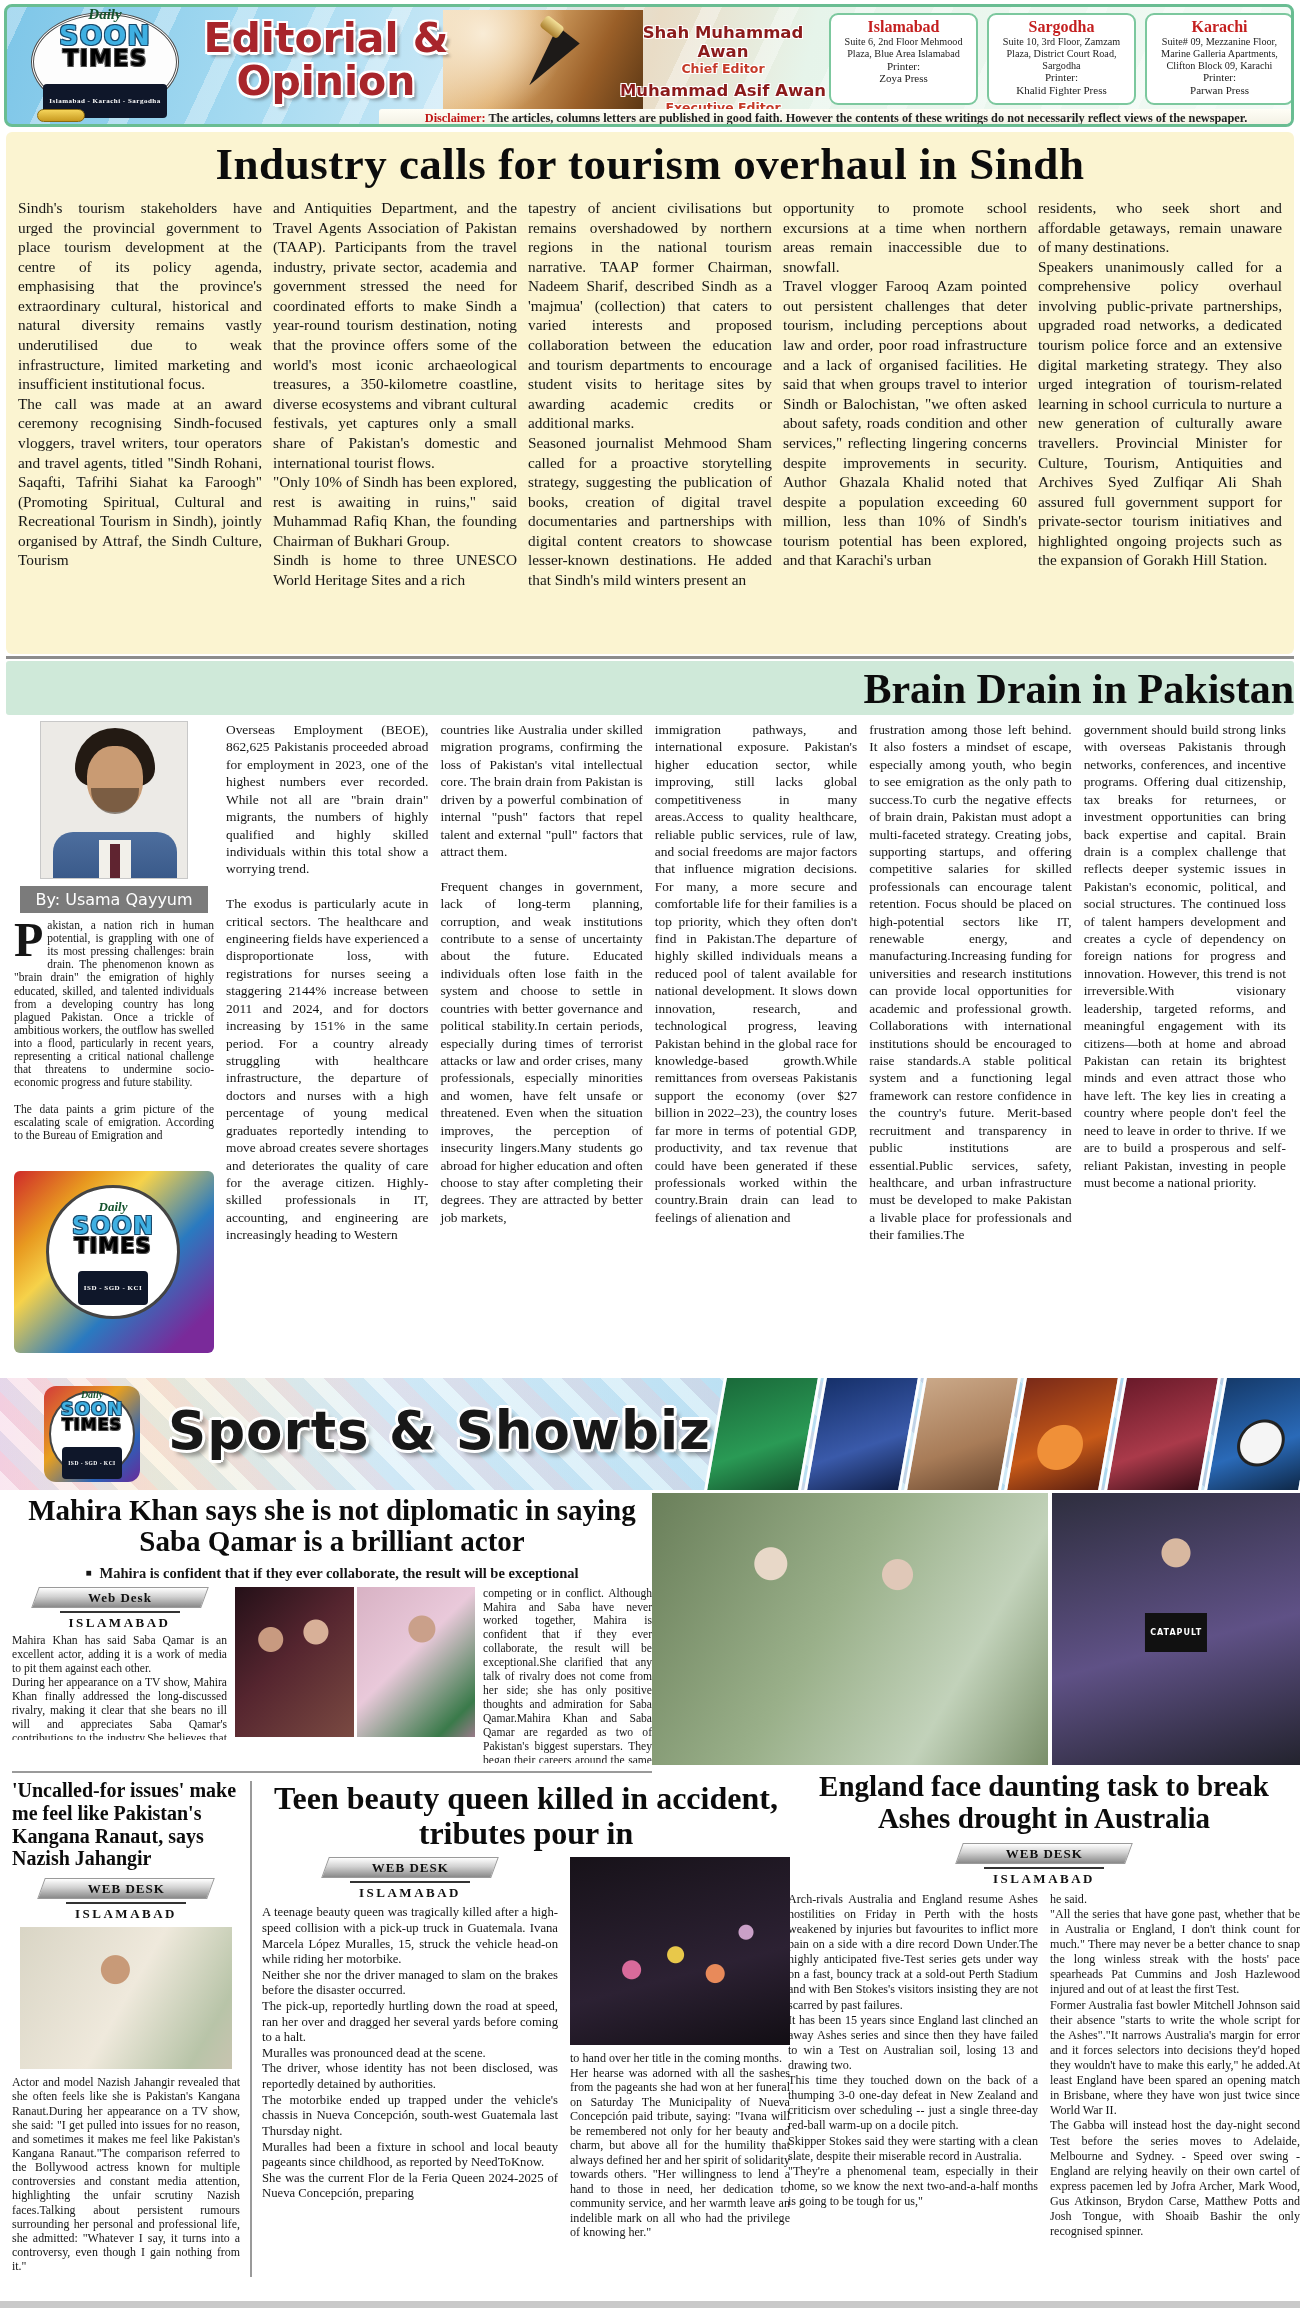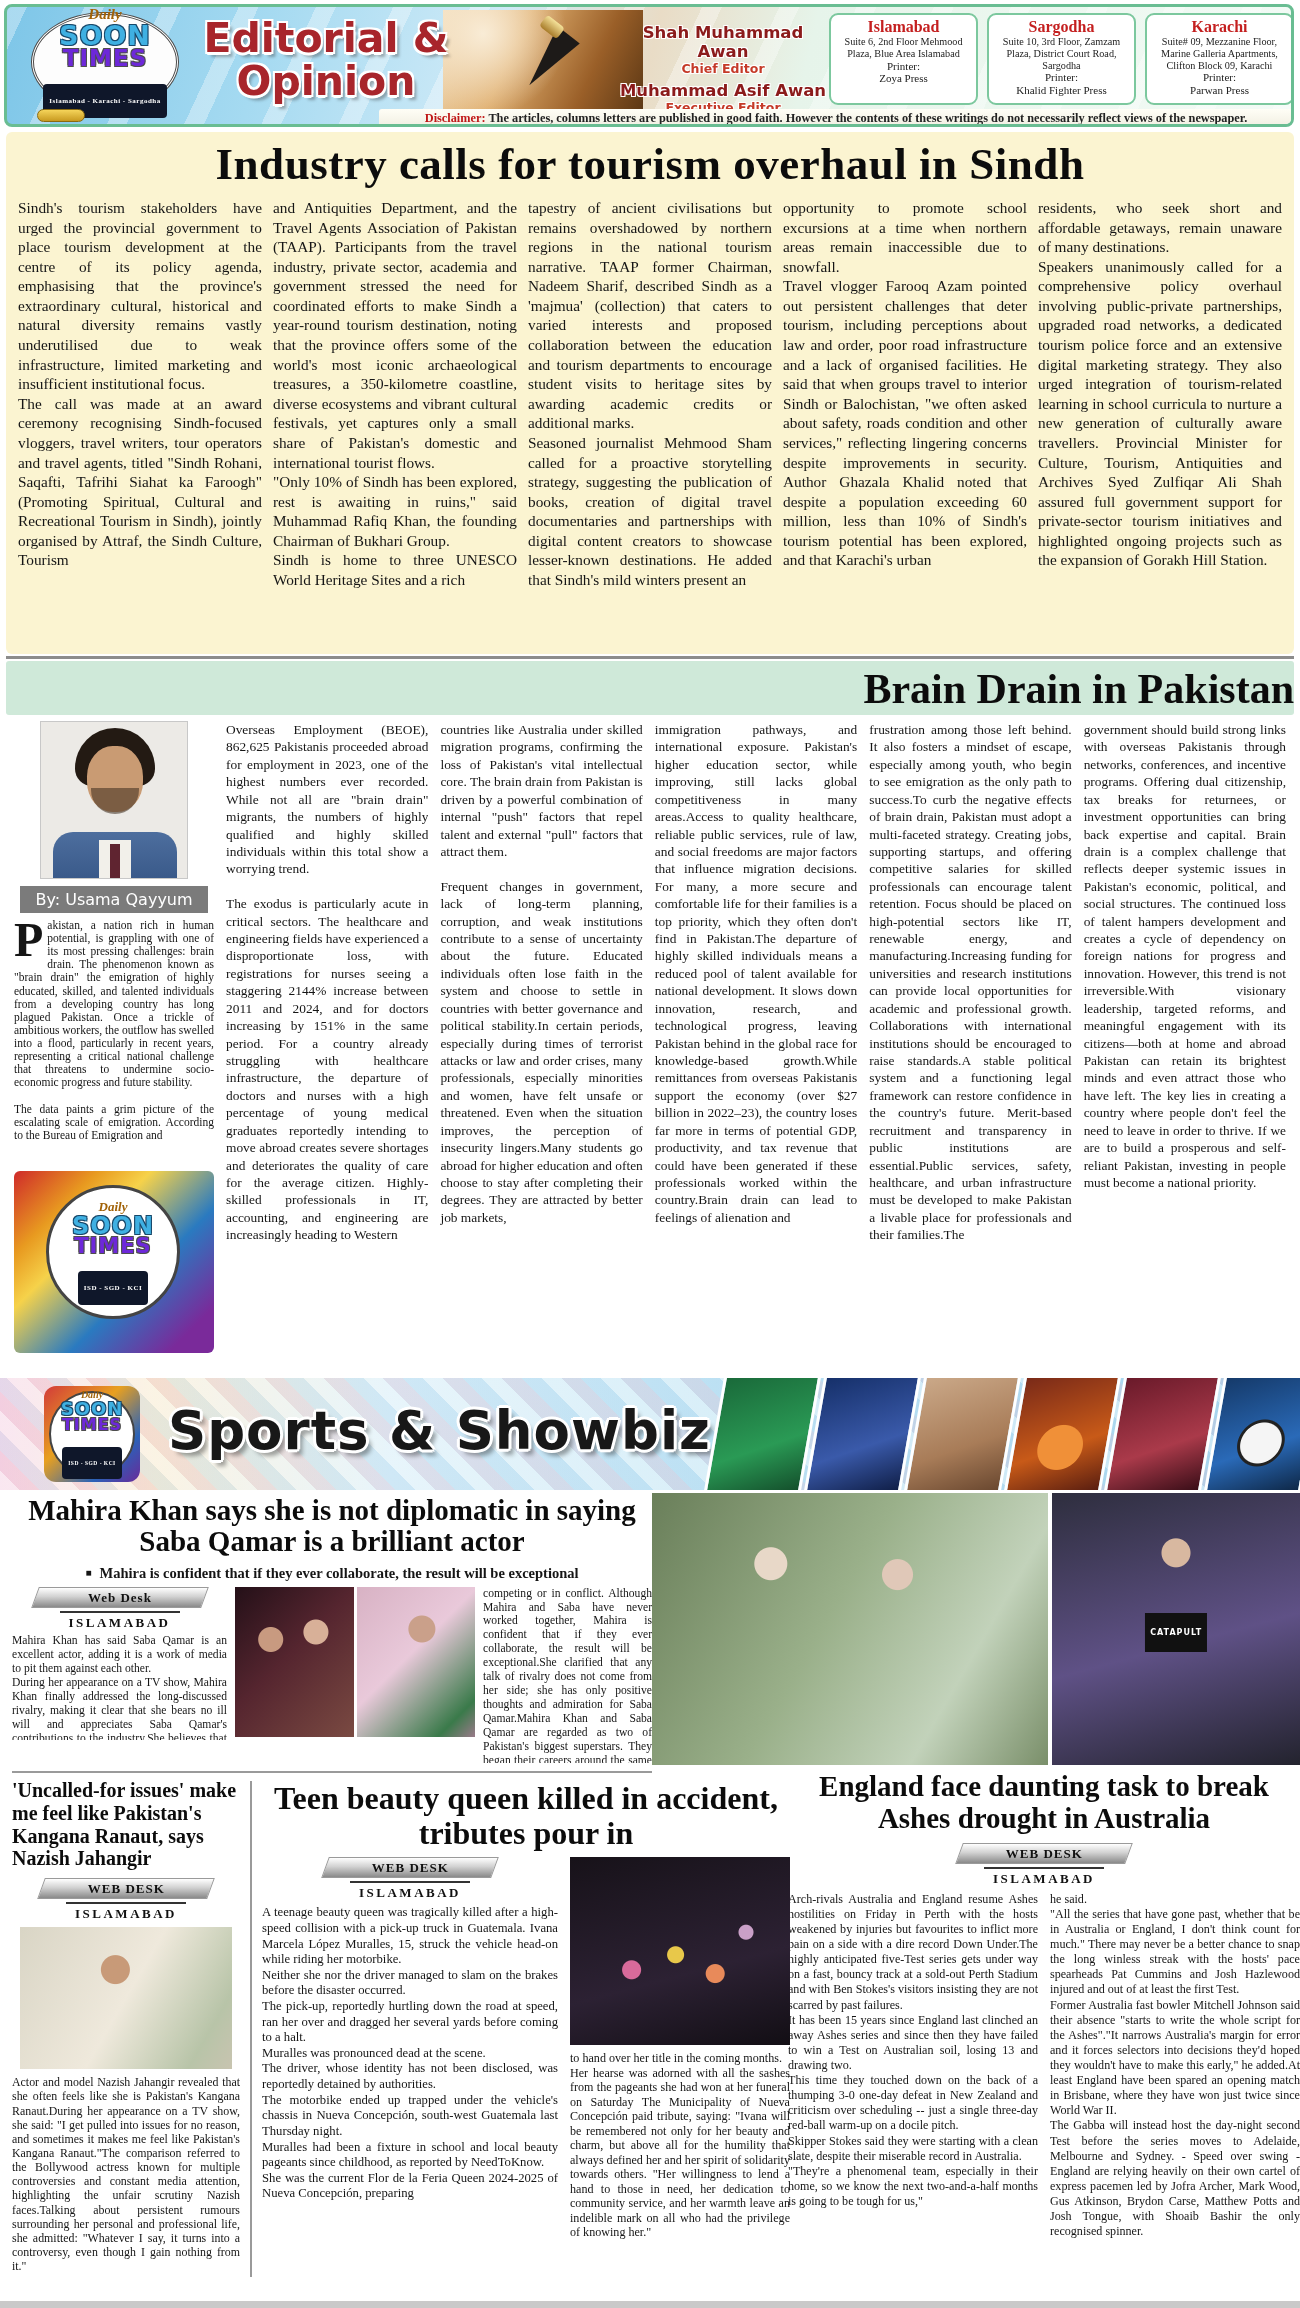--- a/index.html
+++ b/index.html
@@ -10,25 +10,25 @@
   #masthead { position:absolute; left:4px; top:4px; width:1290px; height:123px;
     border:3px solid #69bd92; border-radius:8px;
     background:linear-gradient(103deg,#7ec6e8 0%,#a5daf1 20%,#cfeaf7 38%,#e9dcc6 50%,#e6f4ea 62%,#f3fbf6 100%);
     overflow:hidden; }
   #masthead::before { content:""; position:absolute; inset:0;
     background:repeating-linear-gradient(115deg, rgba(255,255,255,.35) 0 18px, rgba(255,255,255,0) 18px 70px);
     pointer-events:none; }
   .logo-oval { position:absolute; left:24px; top:5px; width:148px; height:100px;
     background:#fdfdfd; border:3px double #4a4a4a; border-radius:50%;
     display:flex; flex-direction:column; align-items:center; justify-content:center; z-index:2; }
-  .logo-daily { font-style:italic; font-weight:bold; font-size:15px; color:#a16207; }
+  .logo-daily { font-style:italic; font-weight:bold; font-size:15px; color:#14532d; }
   .logo-soon  { font-family:"DejaVu Sans",sans-serif; font-weight:bold; font-size:27px; line-height:.95;
     color:#3fb0e2; text-shadow:-1px -1px 0 #18486a,1px -1px 0 #18486a,-1px 1px 0 #18486a,1px 1px 0 #18486a; letter-spacing:1px;}
   .logo-times { font-family:"DejaVu Sans",sans-serif; font-weight:bold; font-size:23px; line-height:.95;
-    color:#6d28d9; text-shadow:-1px -1px 0 #4e4e4e,1px -1px 0 #4e4e4e,-1px 1px 0 #4e4e4e,1px 1px 0 #4e4e4e; letter-spacing:1px;}
+    color:#000000; text-shadow:-1px -1px 0 #4e4e4e,1px -1px 0 #4e4e4e,-1px 1px 0 #4e4e4e,1px 1px 0 #4e4e4e; letter-spacing:1px;}
   .logo-ribbon { margin-top:14px; background:#0f172a; color:#fff; font-size:7px; font-weight:bold;
     padding:13px 6px; border-radius:4px; letter-spacing:.5px; }
   .abc-badge { position:absolute; left:30px; top:102px; width:48px; height:13px; border-radius:7px;
     background:linear-gradient(180deg,#f5d45a,#c89a20); border:1px solid #8a6a10; z-index:2; }
   .section-title { position:absolute; left:176px; top:10px; width:286px; text-align:center;
     font-family:"DejaVu Sans",sans-serif; font-weight:bold; font-size:41px; line-height:1.04; color:#a8252b;
     text-shadow:-2px -2px 0 #fff,2px -2px 0 #fff,-2px 2px 0 #fff,2px 2px 0 #fff,0 3px 0 #fff,4px 5px 3px rgba(40,40,40,.35); z-index:2;}
   .pen-art { position:absolute; left:436px; top:3px; width:200px; height:117px;
     background:radial-gradient(circle at 20% 20%, #f9ecd6 0%, rgba(249,236,214,0) 45%),
                linear-gradient(115deg,#f1dcba 0%,#dfae6e 35%,#9a5f28 70%,#553312 100%); }

